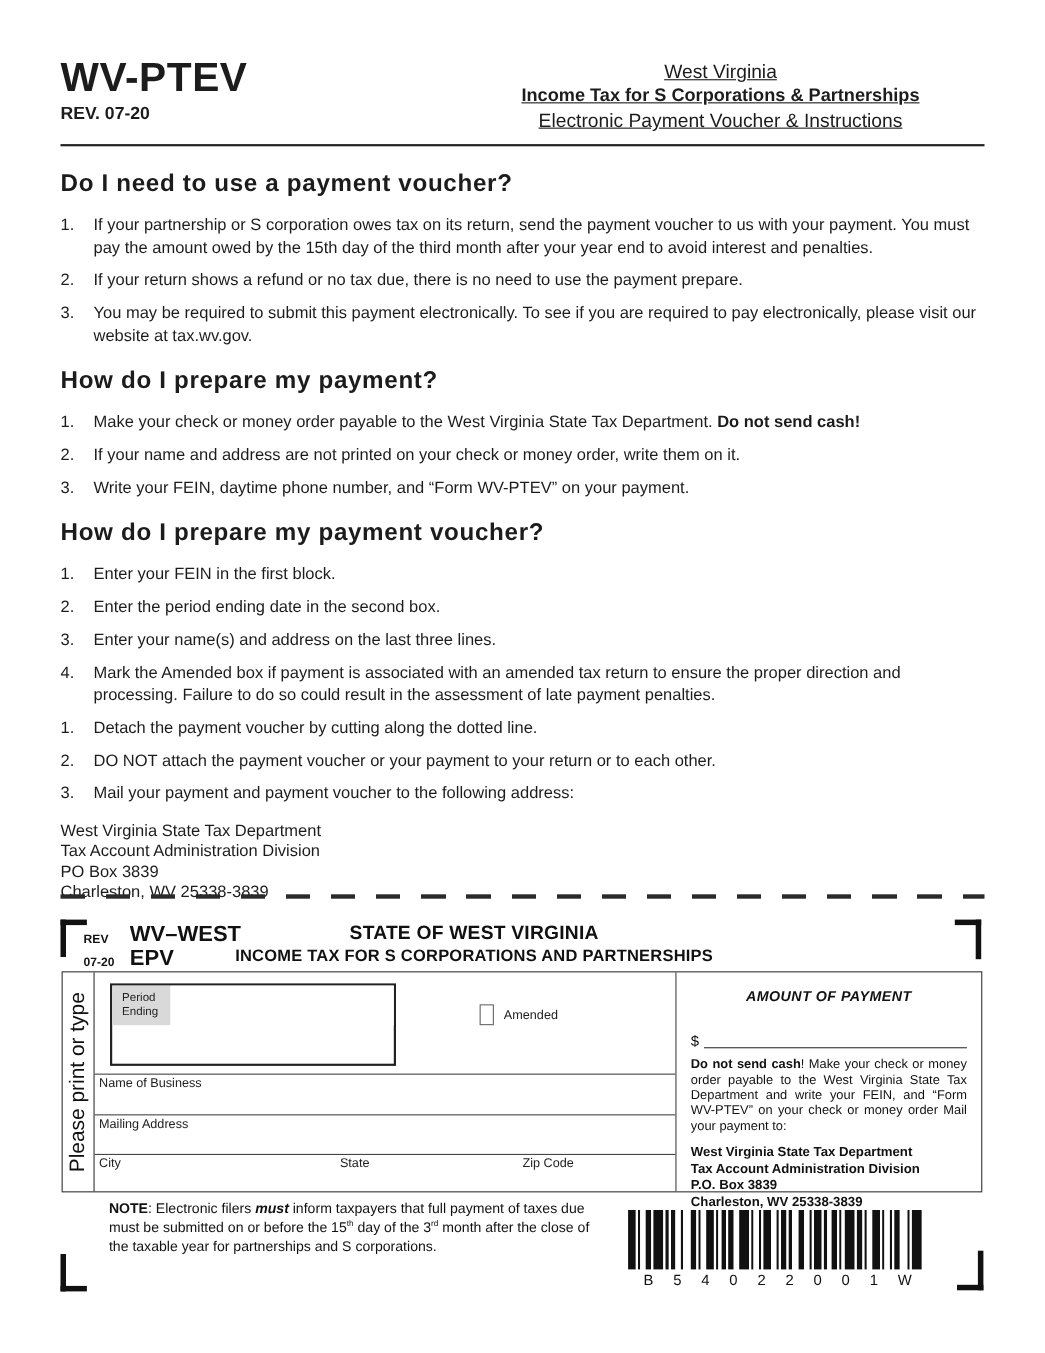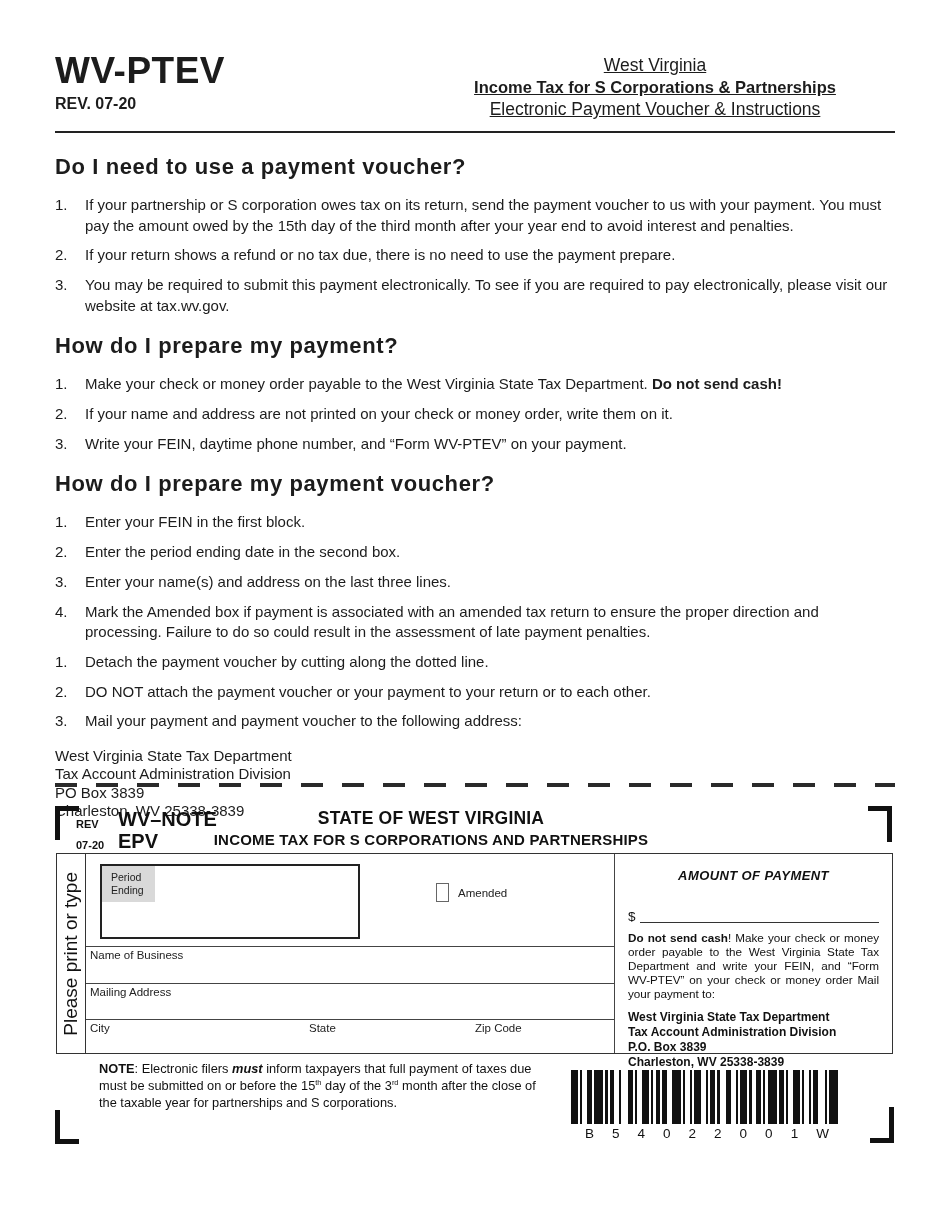--- a/index.html
+++ b/index.html
@@ -74,21 +74,21 @@
 
   .addr-block {
     padding: 6px 55px 0 55px;
     font-size: 15px;
     line-height: 1.22;
   }
 
   
   .voucher-region {
     position: absolute;
-    left: 0; top: 770px;
+    left: 0; top: 800px;
     width: 812px; height: 430px;
   }
   .cut-line {
     position: absolute;
     left: 55px; top: 13px;
     width: 840px; height: 4px;
     background: repeating-linear-gradient(90deg, #2a2a2a 0 22px, transparent 22px 41px);
   }
   .corner { position: absolute; }
   .corner.tl { left: 55px;  top: 36px;  width: 24px; height: 34px; border-left: 5px solid #111; border-top: 5px solid #111; }
@@ -326,21 +326,21 @@
     <div class="corner tl"></div>
     <div class="corner tr"></div>
     <div class="corner bl"></div>
     <div class="corner br"></div>
 
     <div class="v-head-rev">
       <div>REV</div>
       <div>07-20</div>
     </div>
     <div class="v-head-code">
-      <div>WV–NOTE</div>
+      <div>WV–WEST</div>
       <div>EPV</div>
     </div>
     <div class="v-head-center">
       <div class="t1">STATE OF WEST VIRGINIA</div>
       <div class="t2">INCOME TAX FOR S CORPORATIONS AND PARTNERSHIPS</div>
     </div>
 
     <div class="v-box">
       <div class="v-sidebar">
         <span>Please print or type</span>

